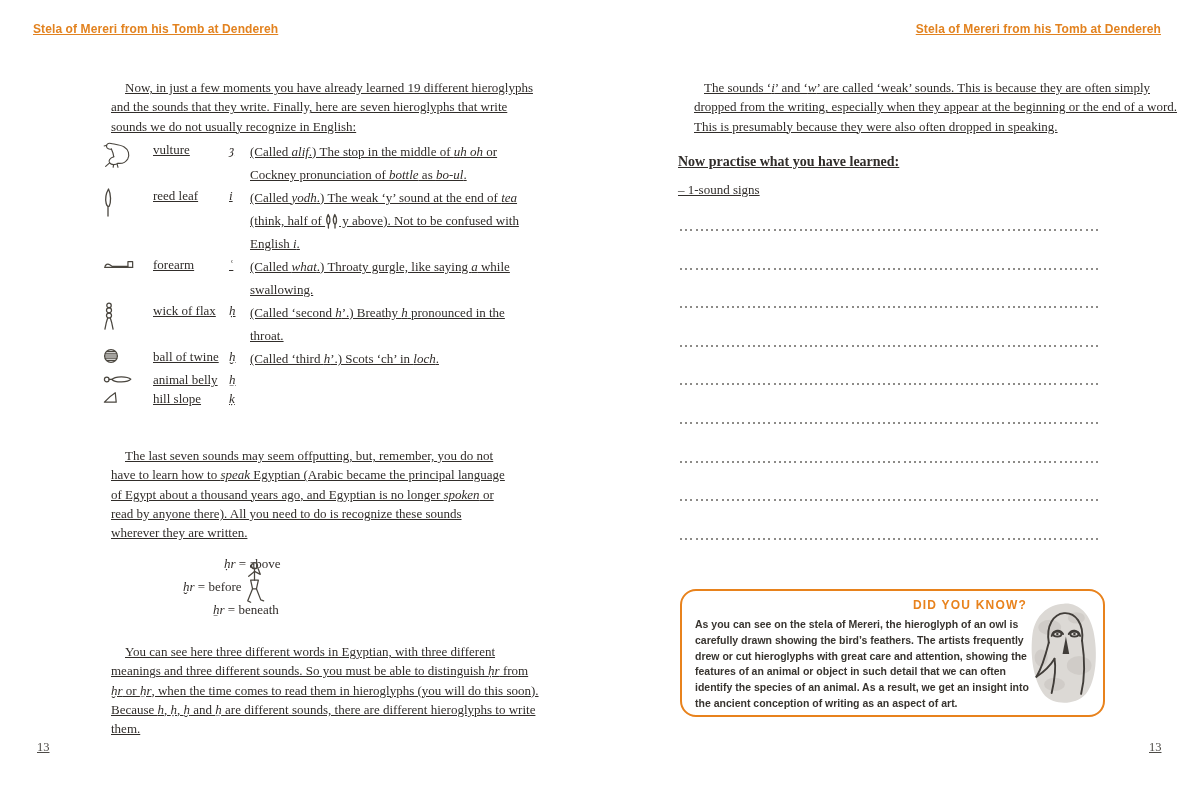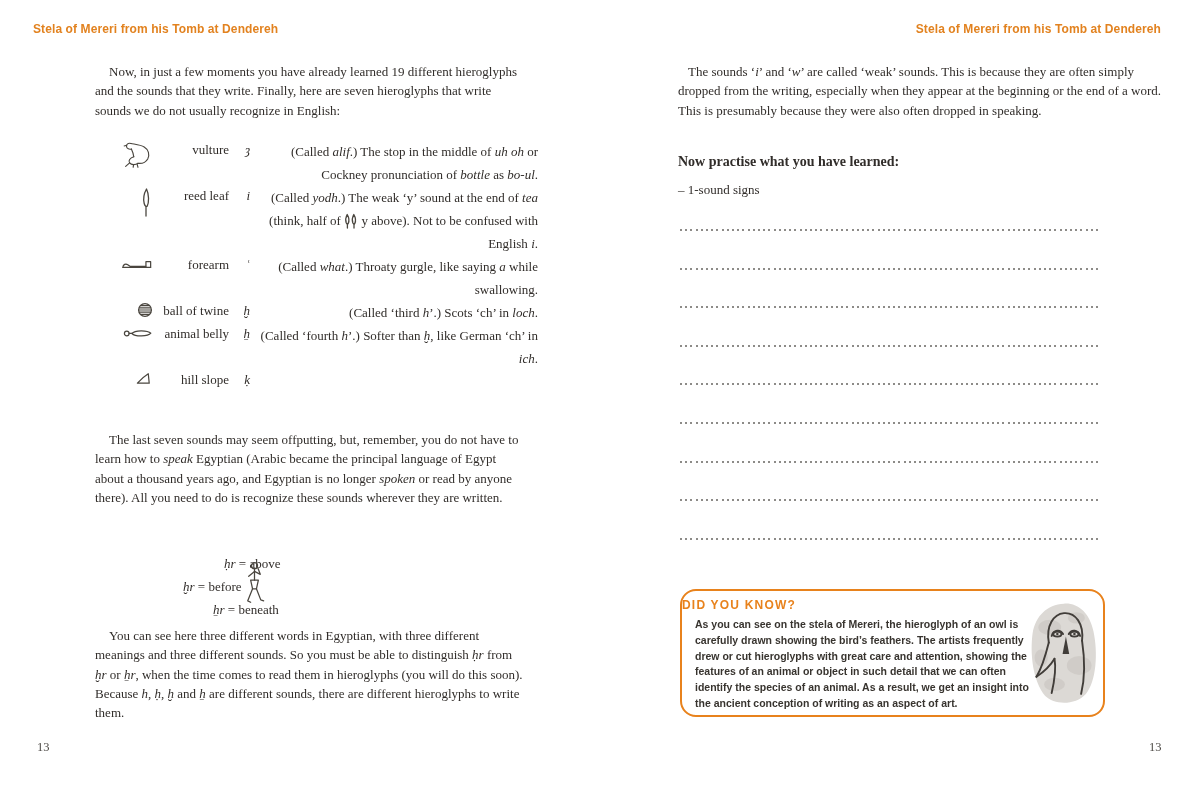--- a/index.html
+++ b/index.html
@@ -1,58 +1,58 @@
 <!DOCTYPE html>
 <html><head>
 <meta charset="utf-8">
 <style>
   html,body{margin:0;padding:0;background:#ffffff;}
   .spread{position:relative;width:1200px;height:790px;background:#ffffff;overflow:hidden;
           font-family:"Liberation Serif","DejaVu Serif",serif;color:#312d2a;}
-  .abs{position:absolute;}
+  .abs{position:absolute;text-decoration:underline;}
   .running-header{font-family:"Liberation Sans","DejaVu Sans",sans-serif;font-weight:700;
                   font-size:12px;color:#e2821f;letter-spacing:.1px;}
-  p{margin:0;}
+  p{margin:16px;}
   .body-text{font-size:13px;line-height:19.3px;}
   .indent{text-indent:14px;}
   
   .glyph-row{display:grid;grid-template-columns:50px 76px 21px 288px;align-items:start;}
   .g-glyph{padding-top:1px;}
   .g-name{font-size:13px;line-height:19.3px;}
   .g-tr{font-size:13px;line-height:19.3px;font-style:italic;}
   .g-desc{font-size:13px;line-height:23px;}
   .inline-glyph svg{vertical-align:-4px;}
   
   .illus-line{position:absolute;font-size:13px;line-height:19.3px;white-space:nowrap;}
   
   .practice-heading{font-size:14px;font-weight:700;line-height:19px;}
   .practice-sub{font-size:13px;line-height:19px;}
   .practice-line{position:absolute;height:2px;
      background-image:repeating-linear-gradient(to right,#8d8b88 0 2px,transparent 2px 5.2px);}
   .dyk-box{position:absolute;left:680px;top:589px;width:425px;height:128px;
      border:2px solid #e8821c;border-radius:16px;background:#fff;box-sizing:border-box;}
-  .dyk-title{position:absolute;left:0;top:7px;width:345px;text-align:left;
+  .dyk-title{position:absolute;left:0;top:7px;width:345px;text-align:right;
      font-family:"Liberation Sans","DejaVu Sans",sans-serif;font-weight:700;
      font-size:12px;letter-spacing:1.2px;color:#e8821c;}
   .dyk-body{position:absolute;left:13px;top:26px;width:338px;
      font-family:"Liberation Sans","DejaVu Sans",sans-serif;font-weight:700;
      font-size:10.5px;line-height:15.8px;color:#38342f;}
   .dyk-owl{position:absolute;left:344px;top:6px;width:76px;height:114px;}
   .page-number{font-size:12.5px;color:#4d4a46;}
 </style>
 </head>
 <body>
 
 <div class="spread">
 
   <div class="abs running-header" style="left:33px;top:22px;">Stela of Mereri from his Tomb at Dendereh</div>
 
   <p class="abs body-text indent" style="left:95px;top:62px;width:430px;">Now, in just a few moments you have already learned 19 different hieroglyphs and the sounds that they write. Finally, here are seven hieroglyphs that write sounds we do not usually recognize in English:</p>
 
-  <div class="abs" id="glyph-table" style="left:103px;top:140px;width:435px;text-align:right;">
+  <div class="abs" id="glyph-table" style="left:103px;top:140px;width:435px;">
       <div class="glyph-row">
         <span class="g-glyph"><svg width="30" height="27" viewBox="0 0 34 30">
             <g fill="none" stroke="#4a463f" stroke-width="1.3" stroke-linecap="round" stroke-linejoin="round">
    <path d="M9,2.5 C6,1.5 3.5,3.5 4,6 C4.5,8.5 7,9.5 9.5,8.8"></path>
    <path d="M4.2,4.5 L1.3,5.3"></path>
    <path d="M9.5,8.8 C11,12 12,15 12.2,17.5"></path>
    <path d="M12.2,17.5 C8,19 5.5,22 7.5,24.5 C9.5,27 14,27 17,25"></path>
    <path d="M9,2.5 C14,3.5 20,4 24,6.5 C29,9.5 30.5,15 28,20 C26,23.5 21.5,25.5 17,25"></path>
    <path d="M7.5,24.5 L3,28.5"></path>
    <path d="M12,26.5 L11.5,29.5 M16,26 L17,29.5"></path>
@@ -86,41 +86,54 @@
    <path d="M2,9.5 C2.3,6.5 5,5.2 7.2,6.8 L9.5,8.5 L26.5,8.5"></path>
    <path d="M26.5,8.5 L26.5,3.5 L31.5,3.5 L31.5,9.5"></path>
    <path d="M2,9.5 L31.5,9.5"></path>
             </g>
           </svg></span>
         <span class="g-name">forearm</span>
         <span class="g-tr">ʿ</span>
         <span class="g-desc">(Called <i>what</i>.) Throaty gurgle, like saying <i>a</i> while swallowing.</span>
       </div>
       <div class="glyph-row">
+        <span class="g-glyph"><svg width="12" height="29" viewBox="0 0 12 30">
+            <g fill="none" stroke="#4a463f" stroke-width="1.3" stroke-linecap="round" stroke-linejoin="round">
+   <circle cx="6" cy="3.5" r="2.3"></circle>
+              <circle cx="6" cy="8.6" r="2.6"></circle>
+              <circle cx="6" cy="14" r="2.6"></circle>
+   <path d="M4.8,16 C3.5,19.5 2.5,24 1.8,28"></path>
+   <path d="M7.2,16 C8.5,19.5 9.5,24 10.2,28"></path>
+            </g>
+          </svg></span>
+        <span class="g-name">wick of flax</span>
+        <span class="g-tr">ḥ</span>
+        <span class="g-desc">(Called ‘second <i>h</i>’.) Breathy <i>h</i> pronounced in the throat.</span>
+      </div>
+      <div class="glyph-row">
         <span class="g-glyph"><svg width="16" height="16" viewBox="0 0 17 17">
             <g fill="none" stroke="#4a463f" stroke-width="1.3" stroke-linecap="round" stroke-linejoin="round">
    <circle cx="8.5" cy="8.5" r="6.8"></circle>
    <path d="M4.5,3.8 L12.5,3.8 M2.6,6.2 L14.4,6.2 M1.8,8.5 L15.2,8.5 M2.6,10.8 L14.4,10.8 M4.5,13.2 L12.5,13.2"></path>
             </g>
           </svg></span>
         <span class="g-name">ball of twine</span>
         <span class="g-tr">ḫ</span>
         <span class="g-desc">(Called ‘third <i>h</i>’.) Scots ‘ch’ in <i>loch</i>.</span>
       </div>
       <div class="glyph-row">
         <span class="g-glyph"><svg width="30" height="12" viewBox="0 0 32 12">
             <g fill="none" stroke="#4a463f" stroke-width="1.3" stroke-linecap="round" stroke-linejoin="round">
    <circle cx="4" cy="6.5" r="2.5"></circle>
               <path d="M6.5,6.5 L9.5,6.5"></path>
    <path d="M9.5,6.5 C12.5,2.8 26,2.8 29.7,6.2 C26.5,10 13,10.2 9.5,6.5 Z"></path>
             </g>
           </svg></span>
         <span class="g-name">animal belly</span>
         <span class="g-tr">ẖ</span>
-        <span class="g-desc">(Called ‘fourth <i>h</i>’.) Softer than <i>ḫ</i>, like German ‘ch’ in <i>ich</i>.</span>
       </div>
       <div class="glyph-row">
         <span class="g-glyph"><svg width="17" height="14" viewBox="0 0 18 14">
             <g fill="none" stroke="#4a463f" stroke-width="1.3" stroke-linecap="round" stroke-linejoin="round">
    <path d="M1.5,12.5 C5,8.5 9,5 13,2.5 L14,12.5 Z"></path>
             </g>
           </svg></span>
         <span class="g-name">hill slope</span>
         <span class="g-tr">ḳ</span>
       </div>

